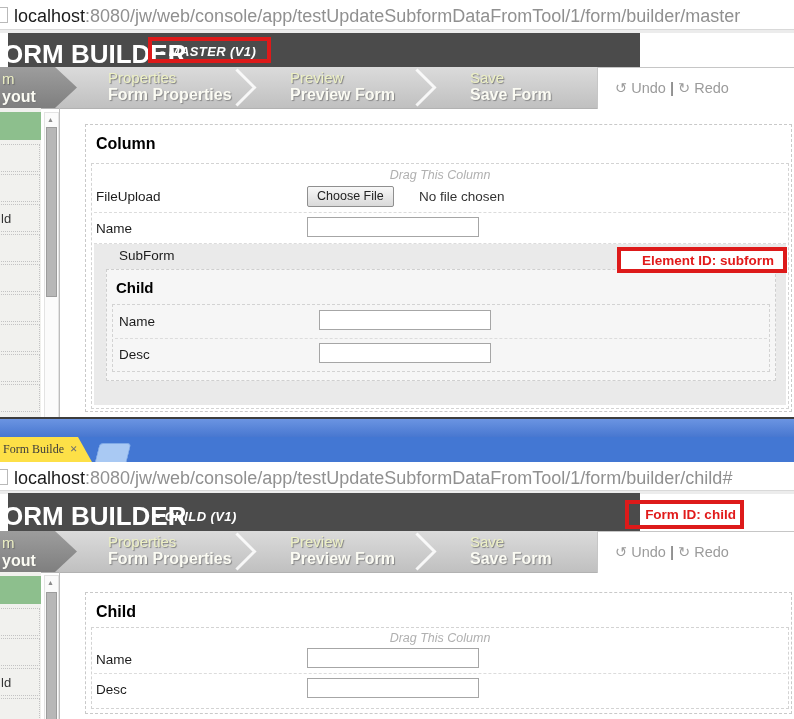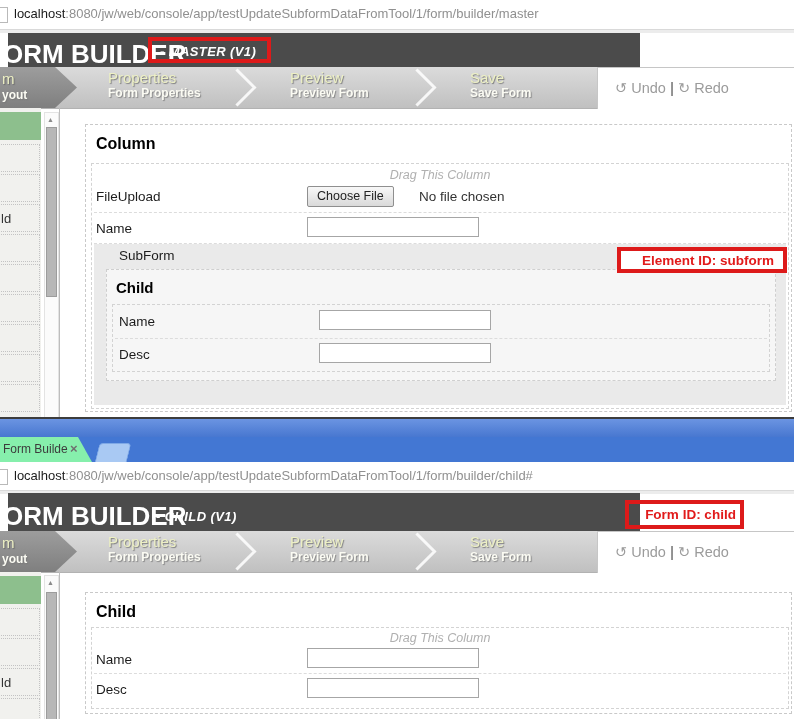--- a/index.html
+++ b/index.html
@@ -1,34 +1,34 @@
 <!DOCTYPE html>
 <html><head>
 <meta charset="utf-8">
 <style>
   html,body{margin:0;padding:0;background:#fff;}
   #stage{position:relative;width:794px;height:719px;overflow:hidden;
          font-family:"Liberation Sans",sans-serif;background:#fff;}
   .a{position:absolute;}
   
   .urlbar{left:0;width:794px;height:29px;background:#fff;}
-  .urltext{top:6px;left:14px;font-size:13px;color:#909090;white-space:nowrap;}
+  .urltext{top:6px;left:14px;font-size:18px;color:#909090;white-space:nowrap;}
   .urlhost{color:#1b1b1b;}
   .favfrag{left:-4px;top:7px;width:10px;height:14px;border:1px solid #b9b9b9;background:#fff;}
   .urlstrip{left:0;width:794px;height:3px;background:#ececec;border-top:1px solid #d9d9d9;}
   
   .bheader{left:8px;width:632px;background:#4b4b4b;}
   .btitle{color:#fff;font-size:26px;font-weight:bold;top:6px;left:-5px;white-space:nowrap;}
   .bversion{color:#fff;font-size:13px;font-style:italic;font-weight:bold;letter-spacing:.4px;white-space:nowrap;}
   
   .toolbar{left:0;width:794px;height:41px;background:linear-gradient(#dbdbdb,#c0c0c0);border-bottom:1px solid #b2b2b2;}
   .activeTab{left:0;top:0;width:77px;height:41px;background:linear-gradient(#9d9d9d,#7f7f7f);
              clip-path:polygon(0 0,55px 0,77px 50%,55px 100%,0 100%);}
   .tabTitle{font-size:15px;color:#edf0c4;text-shadow:1px 1px 1px rgba(90,90,90,.7);white-space:nowrap;}
-  .tabSub{font-size:12px;font-weight:bold;color:#fbfbf3;text-shadow:1px 1px 1px rgba(120,120,120,.8);white-space:nowrap;}
+  .tabSub{font-size:16px;font-weight:bold;color:#fbfbf3;text-shadow:1px 1px 1px rgba(120,120,120,.8);white-space:nowrap;}
   .chev{width:24px;height:24px;border-top:3px solid rgba(255,255,255,.85);border-right:3px solid rgba(255,255,255,.85);
         transform:rotate(45deg);top:7px;}
   .undoPanel{left:597px;top:0;width:197px;height:41px;background:#fff;border-left:1px solid #c6c6c6;border-top:1px solid #c6c6c6;}
   .undoText{top:12px;left:17px;font-size:14.5px;color:#9b9b9b;white-space:nowrap;}
   .undoText b{font-weight:bold;color:#8d8d8d;}
   
   .sidebar{left:0;width:41px;background:#f1f1ee;}
   .palGreen{left:0;width:41px;height:28px;background:#8dbf8d;}
   .palItem{left:-8px;width:46px;height:26px;border:1px dotted #c3c3c3;}
   .palLabel{left:8px;top:6px;font-size:13px;color:#333;}
@@ -49,22 +49,22 @@
   .fileTxt{font-size:13.5px;color:#333;white-space:nowrap;}
   .subformBand{background:#eaeaea;}
   .innerForm{border:1px dashed #cfcfcf;background:#f6f6f6;}
   
   .redBox{border:4px solid #dd1a1a;box-sizing:border-box;}
   .redFill{background:#fff;}
   .redTxt{color:#e11b1b;font-size:13.5px;font-weight:bold;text-align:center;white-space:nowrap;margin-left:12px;}
   
   .blueBar{left:0;width:794px;background:linear-gradient(#6b94e2,#4474ce);border-top:2px solid #3c3c3c;}
   .tabStrip{left:0;width:794px;height:25px;background:#4377d3;}
-  .tabActive{left:0;top:0;width:92px;height:25px;background:#86efac;
-             clip-path:polygon(0 0,78px 0,92px 100%,0 100%);}
+  .tabActive{left:0;top:0;width:92px;height:25px;background:#fde047;
+             clip-path:polygon(0 0,78px 0,92px 100%,0 100%);font-family:Liberation Serif, serif;}
   .tabActiveTitle{left:3px;top:5px;font-size:12px;color:#3c3c3c;white-space:nowrap;}
   .tabClose{left:70px;top:4px;font-size:13px;font-weight:bold;color:#6f6f6f;}
   .tabBg{left:97px;top:6px;width:30px;height:19px;background:#a9c9f3;border:1px solid #7fa9e6;
          border-bottom:none;border-radius:4px 4px 0 0;transform:skewX(-14deg);}
 </style>
 </head>
 <body>
 
 <div id="stage">
 

